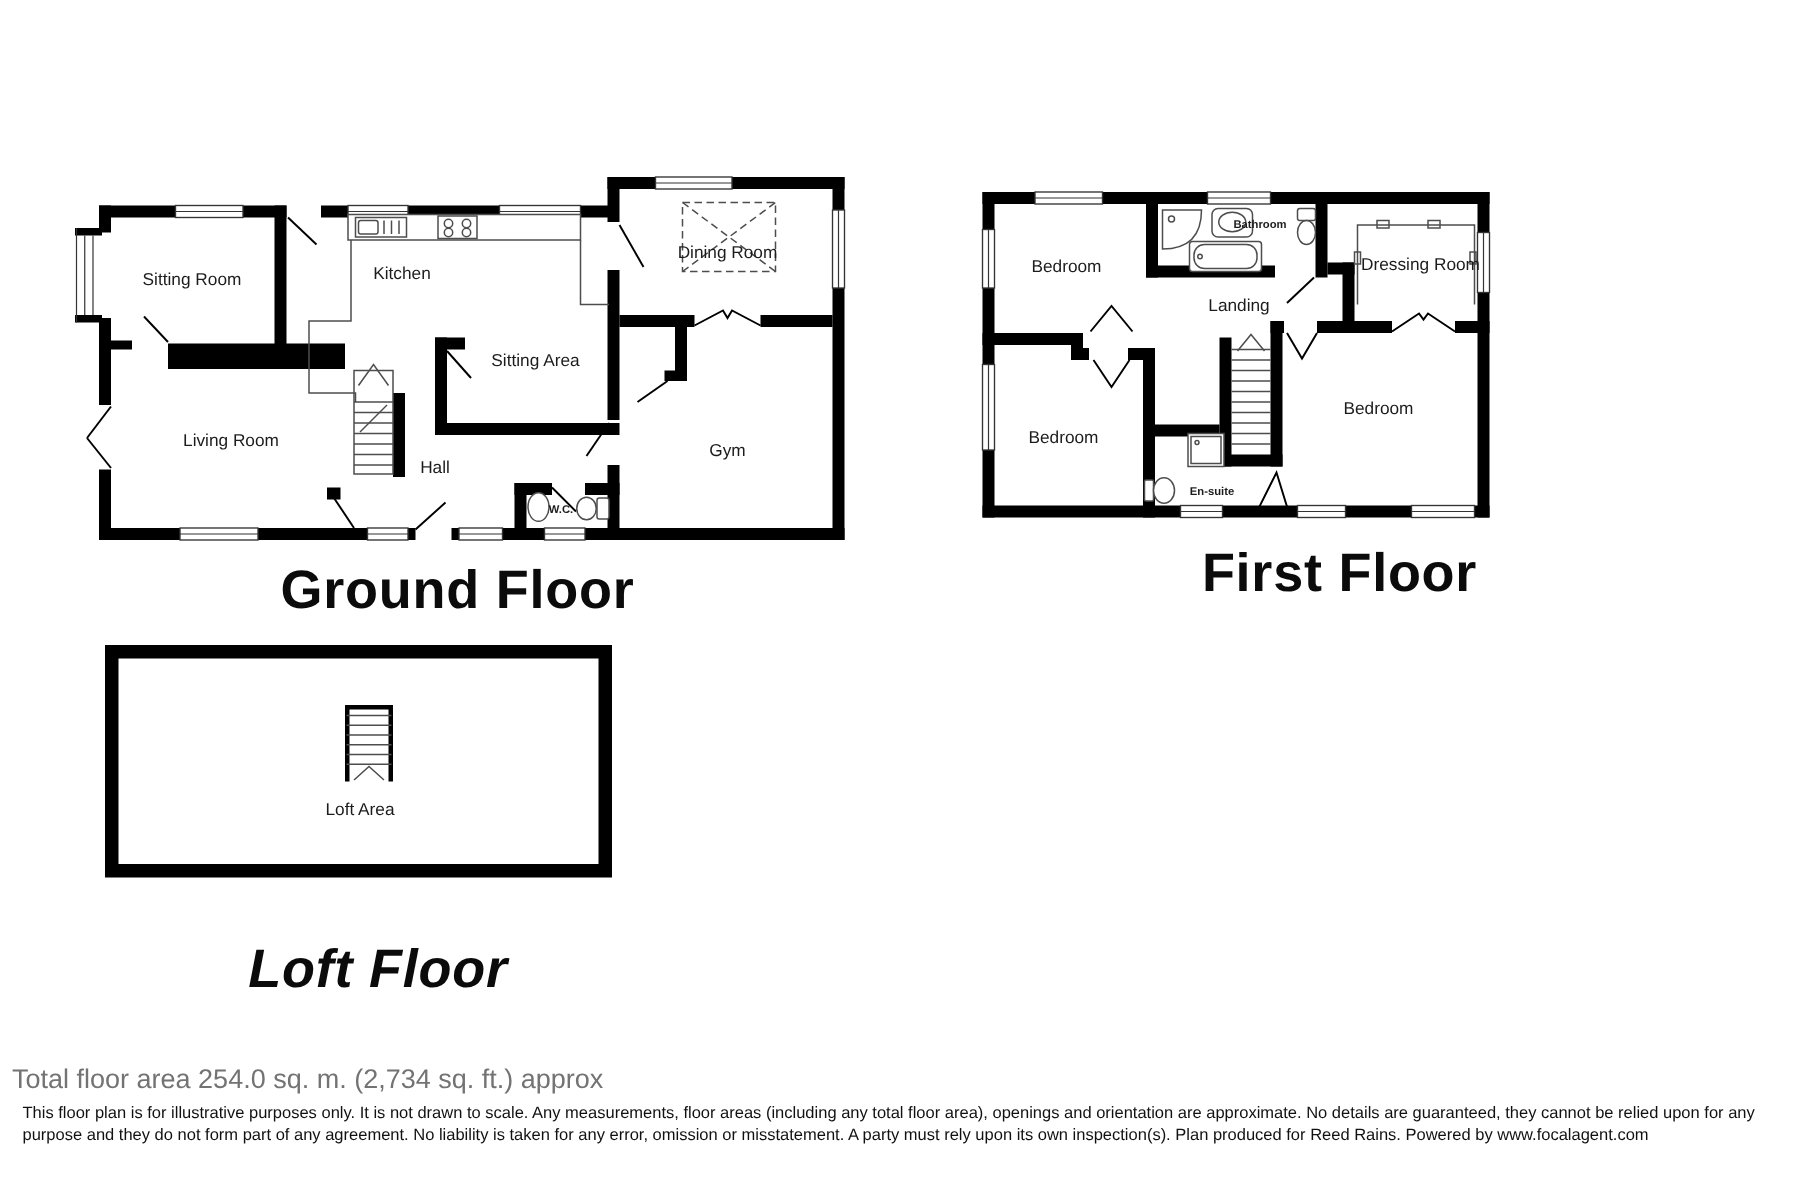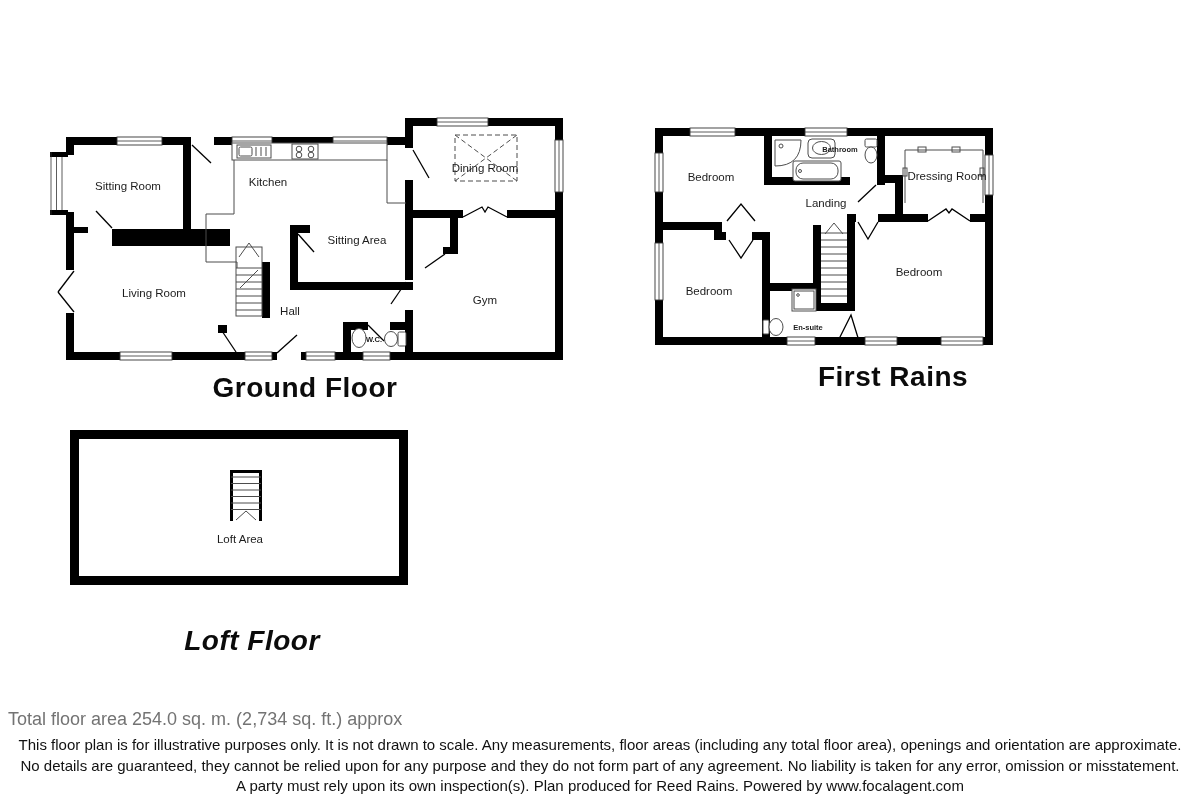--- a/index.html
+++ b/index.html
@@ -1,27 +1,27 @@
 <!DOCTYPE html>
 <html><head>
 <meta charset="utf-8">
 <style>
   html,body{margin:0;padding:0;background:#fff;}
   body{width:1200px;height:800px;position:relative;overflow:hidden;
        font-family:"Liberation Sans","DejaVu Sans",sans-serif;color:#000;}
   .stage{position:absolute;inset:0;}
   svg{position:absolute;left:0;top:0;}
-  .floor-title{position:absolute;font-weight:bold;font-size:28px;letter-spacing:.5px;
+  .floor-title{position:absolute;font-weight:bold;font-size:36px;letter-spacing:.5px;
        text-align:center;color:#0b0b0b;}
   .title-ground{left:155px;top:372px;width:300px;}
   .title-first{left:743px;top:361px;width:300px;}
   .title-loft{left:102px;top:625px;width:300px;font-style:italic;}
   .footer-total{position:absolute;left:8px;top:709px;font-size:18px;color:#737373;}
   .footer-disclaimer{position:absolute;left:15px;right:15px;top:735px;
-       font-size:15px;line-height:1.38;text-align:center;color:#111;}
+       font-size:11px;line-height:1.38;color:#111;}
   text.room{font-size:11.5px;fill:#1c1c1c;}
   text.small{font-size:7.5px;font-weight:bold;fill:#1c1c1c;}
   .wall{fill:#000;}
   .thin{stroke:#4d4d4d;stroke-width:1;fill:none;}
   .fix{stroke:#4d4d4d;stroke-width:1;fill:#fff;}
   .door{stroke:#000;stroke-width:1.3;fill:none;}
   .win{fill:#fff;stroke:#333;stroke-width:0.9;}
   .winline{stroke:#333;stroke-width:0.8;}
   .dash{stroke:#4d4d4d;stroke-width:1;fill:none;stroke-dasharray:5 3;}
   .tread{stroke:#4d4d4d;stroke-width:1;}
@@ -319,18 +319,18 @@
       <line class="tread" x1="231" y1="496.5" x2="261" y2="496.5"></line>
       <line class="tread" x1="231" y1="503" x2="261" y2="503"></line>
       <line class="tread" x1="231" y1="509.5" x2="261" y2="509.5"></line>
       <polyline class="thin" points="236,520 246,511 256,520"></polyline>
     </g>
     <text class="room" text-anchor="middle" x="240" y="543">Loft Area</text>
   </g>
 </svg>
 
   <div class="floor-title title-ground">Ground Floor</div>
-  <div class="floor-title title-first">First Rains</div>
+  <div class="floor-title title-first">First Floor</div>
   <div class="floor-title title-loft">Loft Floor</div>
 
   <div class="footer-total">Total floor area 254.0 sq. m. (2,734 sq. ft.) approx</div>
   <div class="footer-disclaimer">This floor plan is for illustrative purposes only. It is not drawn to scale. Any measurements, floor areas (including any total floor area), openings and orientation are approximate. No details are guaranteed, they cannot be relied upon for any purpose and they do not form part of any agreement. No liability is taken for any error, omission or misstatement. A party must rely upon its own inspection(s). Plan produced for Reed Rains. Powered by www.focalagent.com</div>
 </div>
 
 </body></html>

